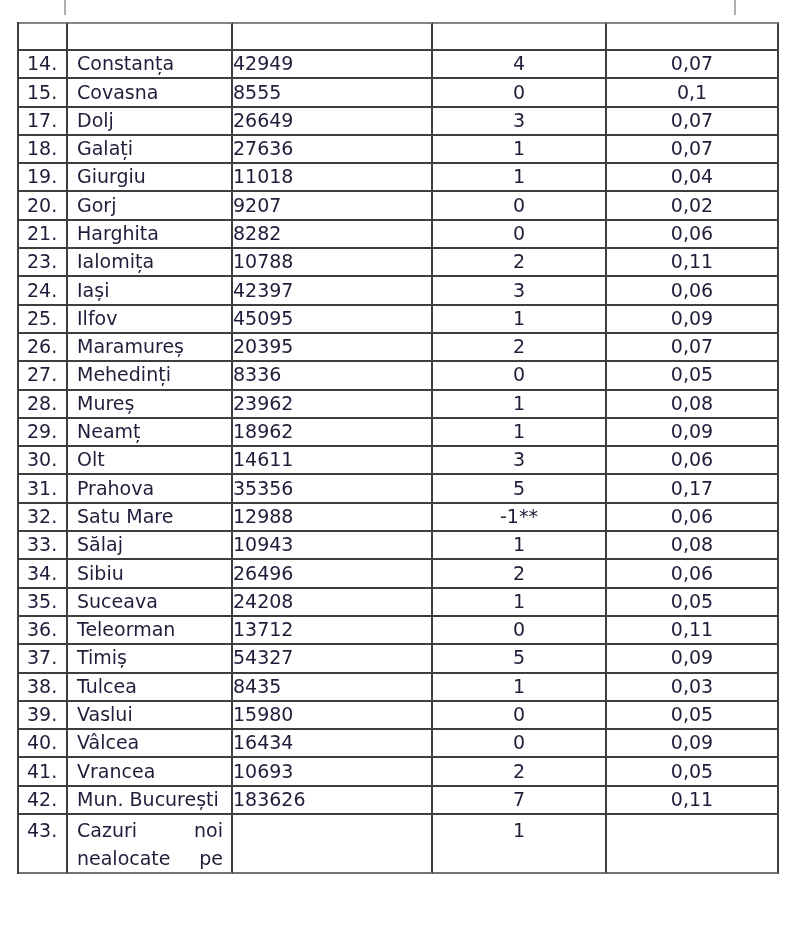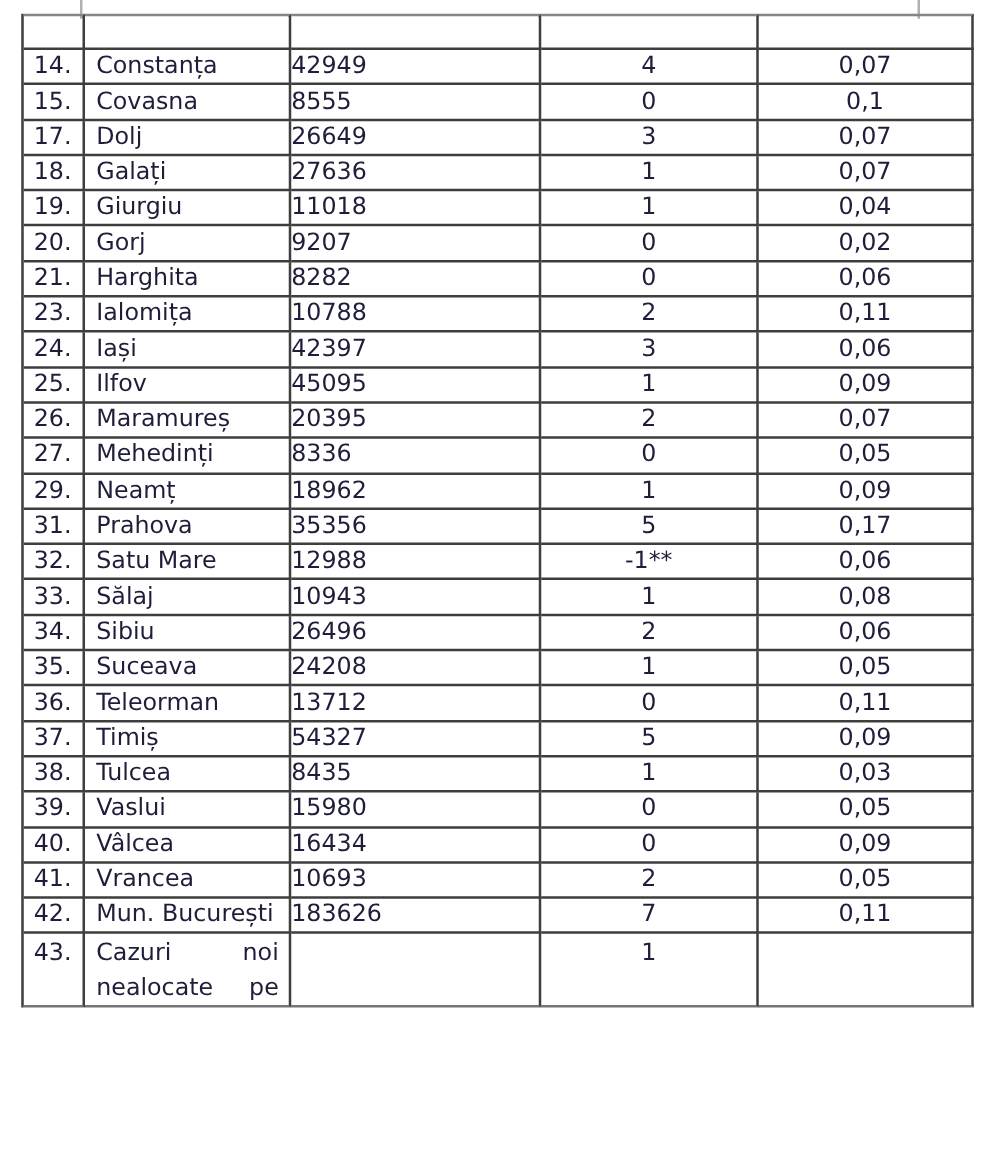--- a/index.html
+++ b/index.html
@@ -23,21 +23,21 @@
     width: 2px;
     height: 15px;
     background: #b0b0b0;
   }
   #crop-mark-left  { left: 64px; }
   #crop-mark-right { left: 734px; }
 
   #table-wrap {
     position: absolute;
     left: 17px;
-    top: 11px;
+    top: 22px;
     width: 760px;
   }
   table {
     border-collapse: separate;
     border-spacing: 0;
     table-layout: fixed;
     width: 760px;
     border-left: 2px solid #3e3e3e;
   }
   td {
@@ -176,25 +176,39 @@
             <td class="c4">0,07</td>
           </tr>
           <tr class="data-row">
             <td class="c0">27.</td>
             <td class="c1">Mehedinți</td>
             <td class="c2">8336</td>
             <td class="c3">0</td>
             <td class="c4">0,05</td>
           </tr>
           <tr class="data-row">
+            <td class="c0">28.</td>
+            <td class="c1">Mureș</td>
+            <td class="c2">23962</td>
+            <td class="c3">1</td>
+            <td class="c4">0,08</td>
+          </tr>
+          <tr class="data-row">
             <td class="c0">29.</td>
             <td class="c1">Neamț</td>
             <td class="c2">18962</td>
             <td class="c3">1</td>
             <td class="c4">0,09</td>
+          </tr>
+          <tr class="data-row">
+            <td class="c0">30.</td>
+            <td class="c1">Olt</td>
+            <td class="c2">14611</td>
+            <td class="c3">3</td>
+            <td class="c4">0,06</td>
           </tr>
           <tr class="data-row">
             <td class="c0">31.</td>
             <td class="c1">Prahova</td>
             <td class="c2">35356</td>
             <td class="c3">5</td>
             <td class="c4">0,17</td>
           </tr>
           <tr class="data-row">
             <td class="c0">32.</td>

